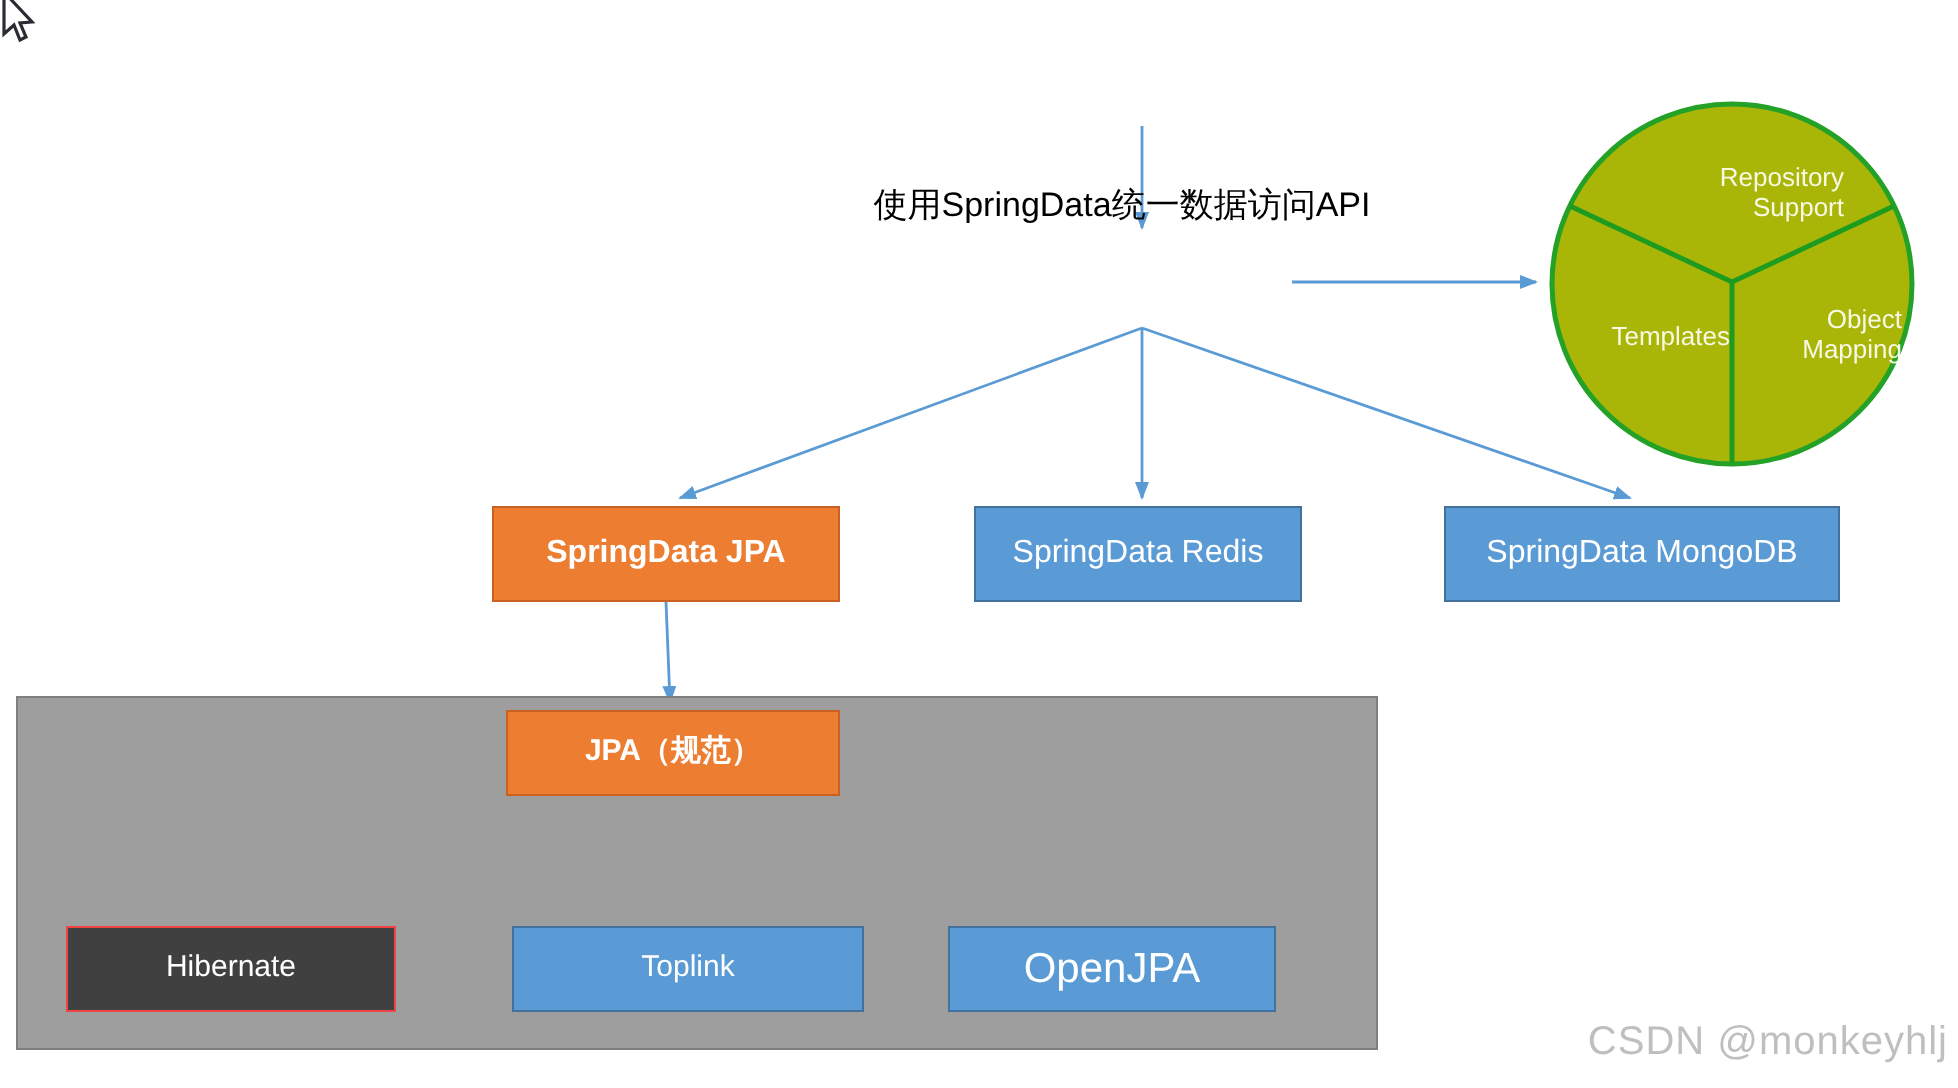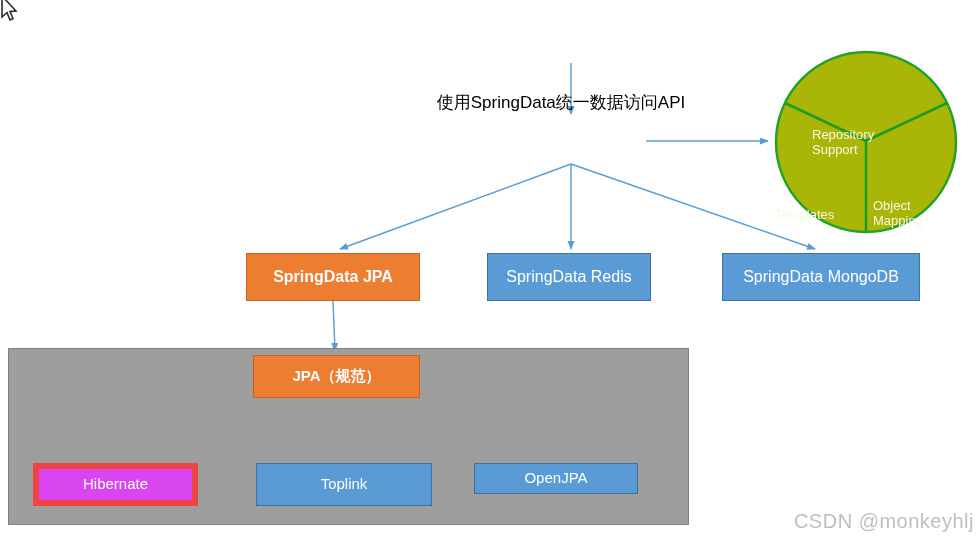--- a/index.html
+++ b/index.html
@@ -10,41 +10,41 @@
   }
   svg.layer{position:absolute;left:0;top:0;width:979px;height:544px;pointer-events:none;}
   .node{
     position:absolute;display:flex;align-items:center;justify-content:center;
     color:#ffffff;font-size:16px;line-height:1.1;text-align:center;
     box-sizing:border-box;z-index:3;
   }
   .blue  {background:#5B9BD5;border:1.5px solid #41719C;}
   .green {background:#70AD47;border:1.5px solid #507E32;}
   .orange{background:#ED7D31;border:1.5px solid #CB6120;font-weight:bold;}
-  .black {background:#d946ef;border:6px solid #ef4444;}
+  .black {background:#404040;border:1px solid #ef4444;}
   .grayContainer{
     position:absolute;left:8px;top:348px;width:681px;height:177px;
     background:#9E9E9E;border:1.5px solid #7F7F7F;box-sizing:border-box;z-index:1;
   }
   #n-application{left:485px;top:18px;width:172px;height:45px;}
   #n-springdata {left:497px;top:118px;width:148px;height:46px;}
   #n-sdjpa      {left:246px;top:253px;width:174px;height:48px;}
   #n-sdredis    {left:487px;top:253px;width:164px;height:48px;text-align:center;}
   #n-sdmongodb  {left:722px;top:253px;width:198px;height:48px;}
   #n-jpaspec    {left:253px;top:355px;width:167px;height:43px;font-size:15px;}
   #n-hibernate  {left:33px; top:463px;width:165px;height:43px;font-size:15px;}
   #n-toplink    {left:256px;top:463px;width:176px;height:43px;font-size:15px;}
-  #n-openjpa    {left:474px;top:463px;width:164px;height:31px;font-size:15px;}
+  #n-openjpa    {left:474px;top:463px;width:164px;height:43px;font-size:21px;}
   .annotation{
     position:absolute;left:422px;top:91px;width:278px;z-index:3;
     color:#000000;font-size:17px;text-align:center;white-space:nowrap;
   }
   .circle-label{
     position:absolute;z-index:3;color:#F7F9E4;font-size:13px;line-height:1.15;
-    text-align:left;transform:translate(-50%,-50%);margin-top:46px;
+    text-align:right;transform:translate(-50%,-50%);
   }
   #cl-top  {left:867px;top:97px;width:110px;}
   #cl-left {left:820px;top:169px;width:90px;}
   #cl-right{left:912px;top:168px;width:78px;}
   .watermark{
     position:absolute;right:5px;bottom:11px;z-index:3;
     color:#BFBFBF;font-size:20px;letter-spacing:.5px;
   }
   .cursor{position:absolute;left:-3px;top:-4px;z-index:6;}
 </style>

